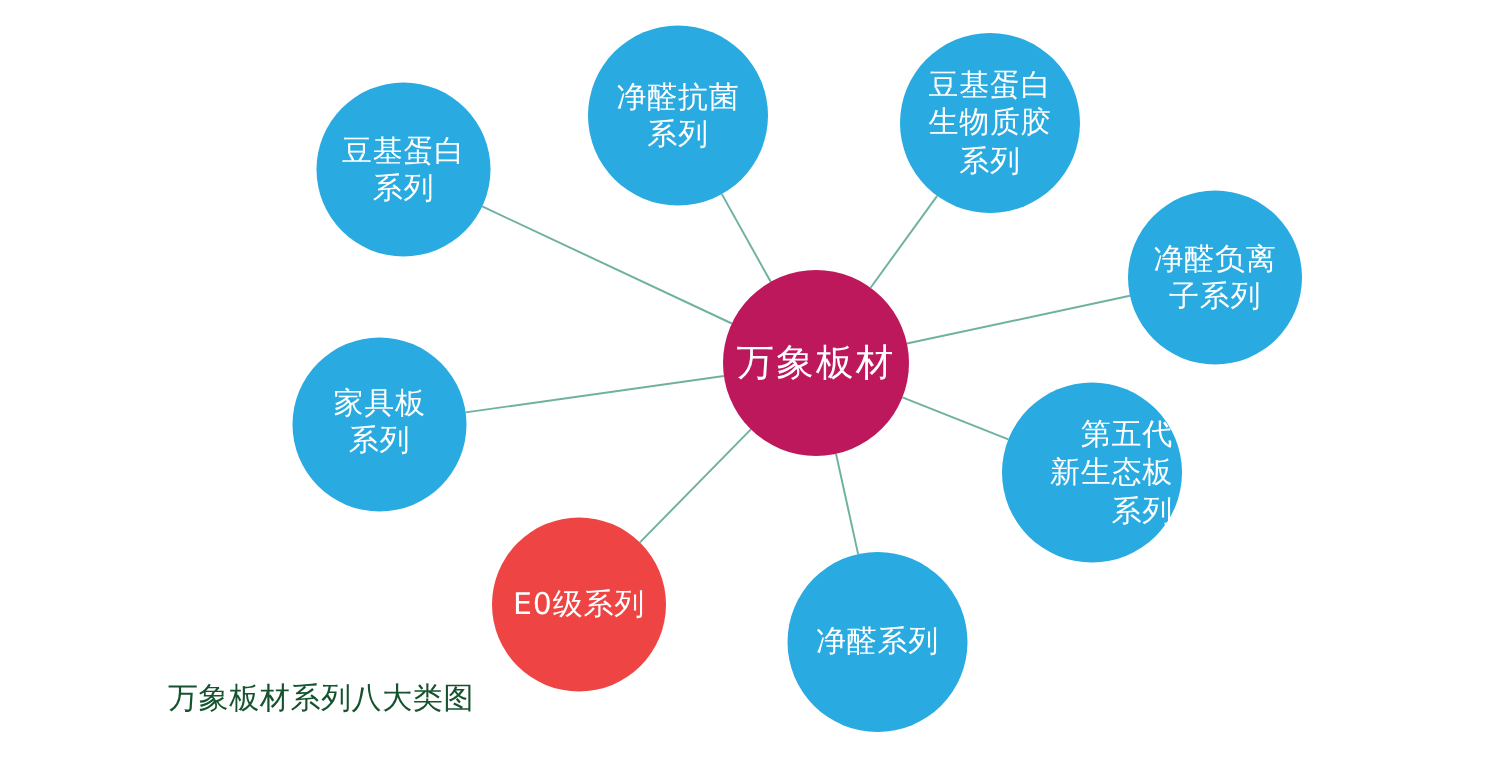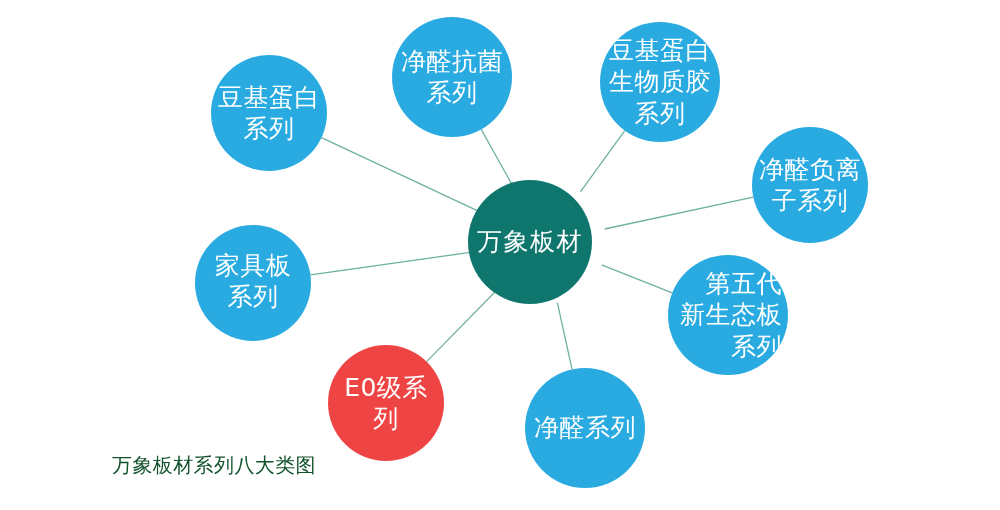--- a/index.html
+++ b/index.html
@@ -41,21 +41,21 @@
     display: block;
     width: 100%;
     padding: 0 6px;
     box-sizing: border-box;
     white-space: pre-line;
     line-height: 1.26;
     letter-spacing: 0.5px;
   }
   .node.leaf {
     background: #29abe2;
-    font-size: 25px;
+    font-size: 20px;
   }
   .node.center {
     background: #2e69ae;
     font-size: 25px;
   }
   .node.center .node-label {
     letter-spacing: 1.5px;
   }
   #caption {
     position: absolute;
@@ -77,21 +77,21 @@
       <line x1="513.8065786796983" y1="187.84875524076335" x2="481.2194399873887" y2="129.4044304121645" stroke="#6fb1a0" stroke-width="1.3"></line>
       <line x1="580.3919894305777" y1="191.80415250954798" x2="624.7819457123442" y2="130.57662660366327" stroke="#6fb1a0" stroke-width="1.3"></line>
       <line x1="604.6237496727994" y1="229.00919649868584" x2="753.2874599835103" y2="197.15268714639066" stroke="#6fb1a0" stroke-width="1.3"></line>
       <line x1="601.6301283687792" y1="264.8641270158743" x2="672.2289080302137" y2="292.8734254685087" stroke="#6fb1a0" stroke-width="1.3"></line>
       <line x1="557.3462686837984" y1="302.5464871996705" x2="572.0842561124532" y2="369.40662529064144" stroke="#6fb1a0" stroke-width="1.3"></line>
       <line x1="500.5735941305666" y1="286.25095787961254" x2="426.62470226495384" y2="361.60394262874956" stroke="#6fb1a0" stroke-width="1.3"></line>
       <line x1="482.6063671293202" y1="250.64996201958033" x2="310.432753330636" y2="274.9081000461991" stroke="#6fb1a0" stroke-width="1.3"></line>
     </svg>
 
   <div id="nodes-layer">
-      <div class="node center" style="left: 468px; top: 180px; width: 124px; height: 124px; background: #0f766e; color: rgb(255, 255, 255);">
+      <div class="node center" style="left: 482px; top: 180px; width: 124px; height: 124px; background: #be185d; color: rgb(255, 255, 255);">
         <span class="node-label">万象板材</span>
       </div>
       <div class="node leaf" style="left: 211px; top: 55px; width: 116px; height: 116px; background: rgb(41, 171, 226); color: rgb(255, 255, 255);">
         <span class="node-label">豆基蛋白
 系列</span>
       </div>
       <div class="node leaf" style="left: 392px; top: 17px; width: 120px; height: 120px; background: rgb(41, 171, 226); color: rgb(255, 255, 255);">
         <span class="node-label">净醛抗菌
 系列</span>
       </div>

